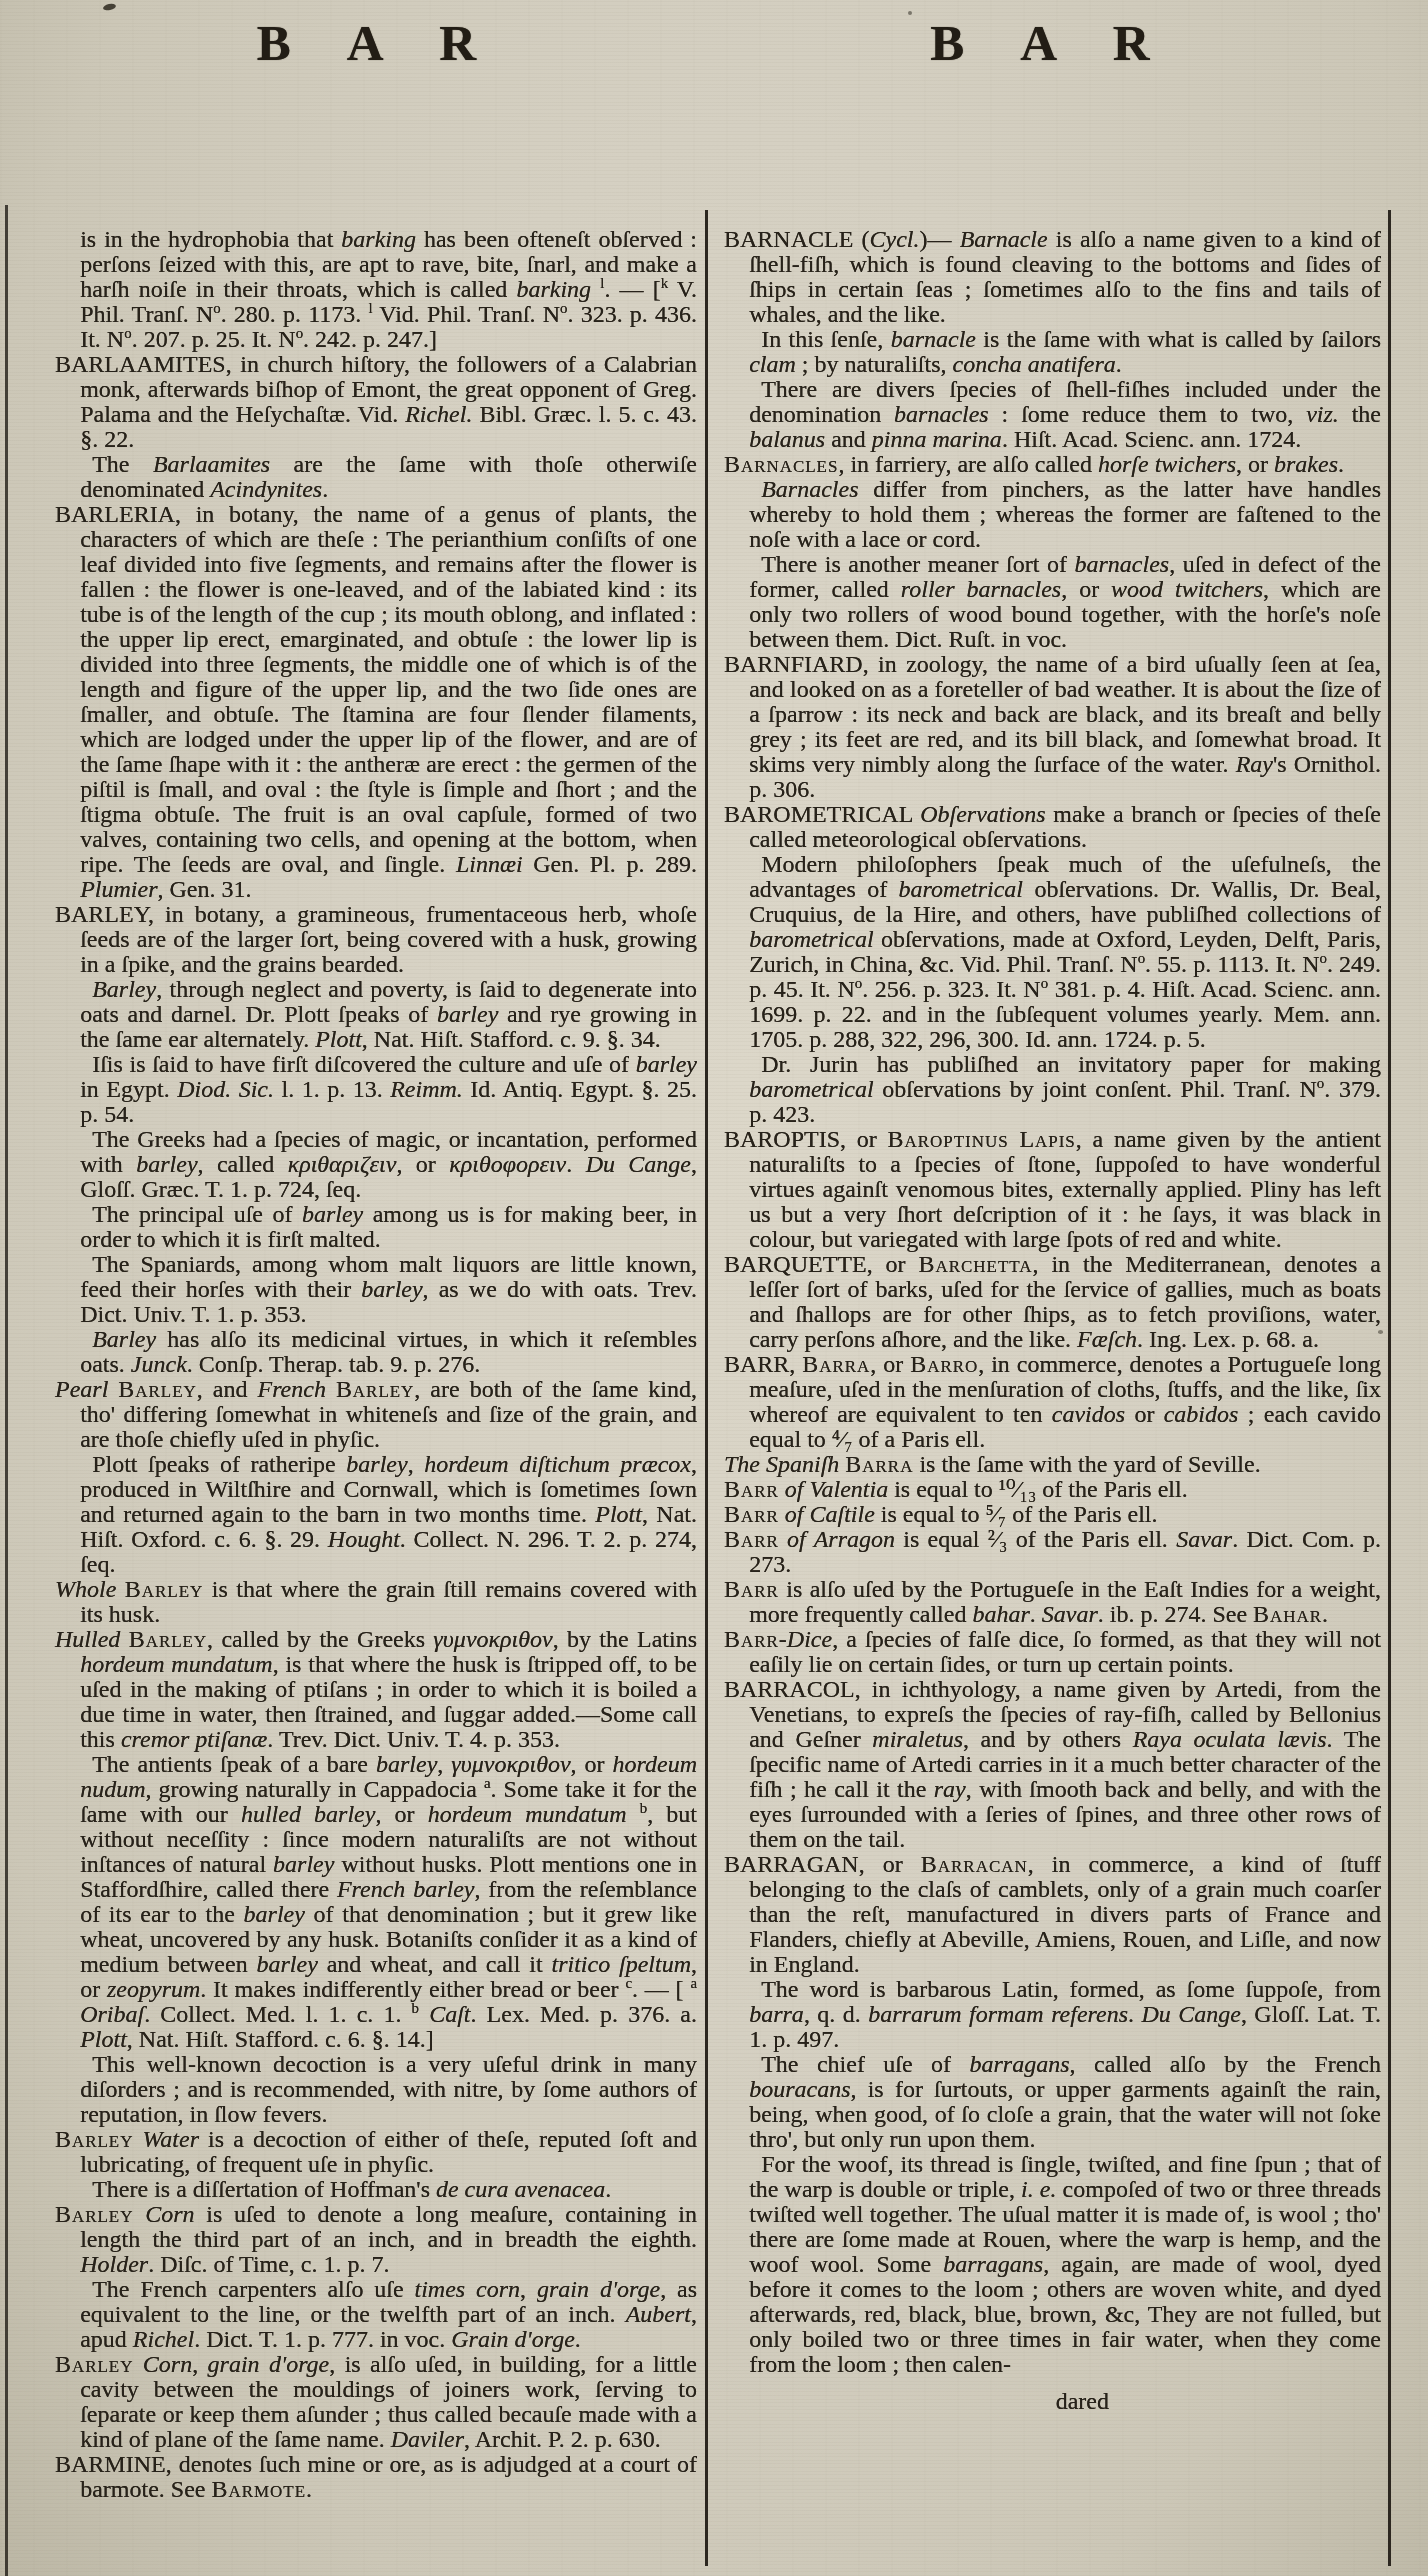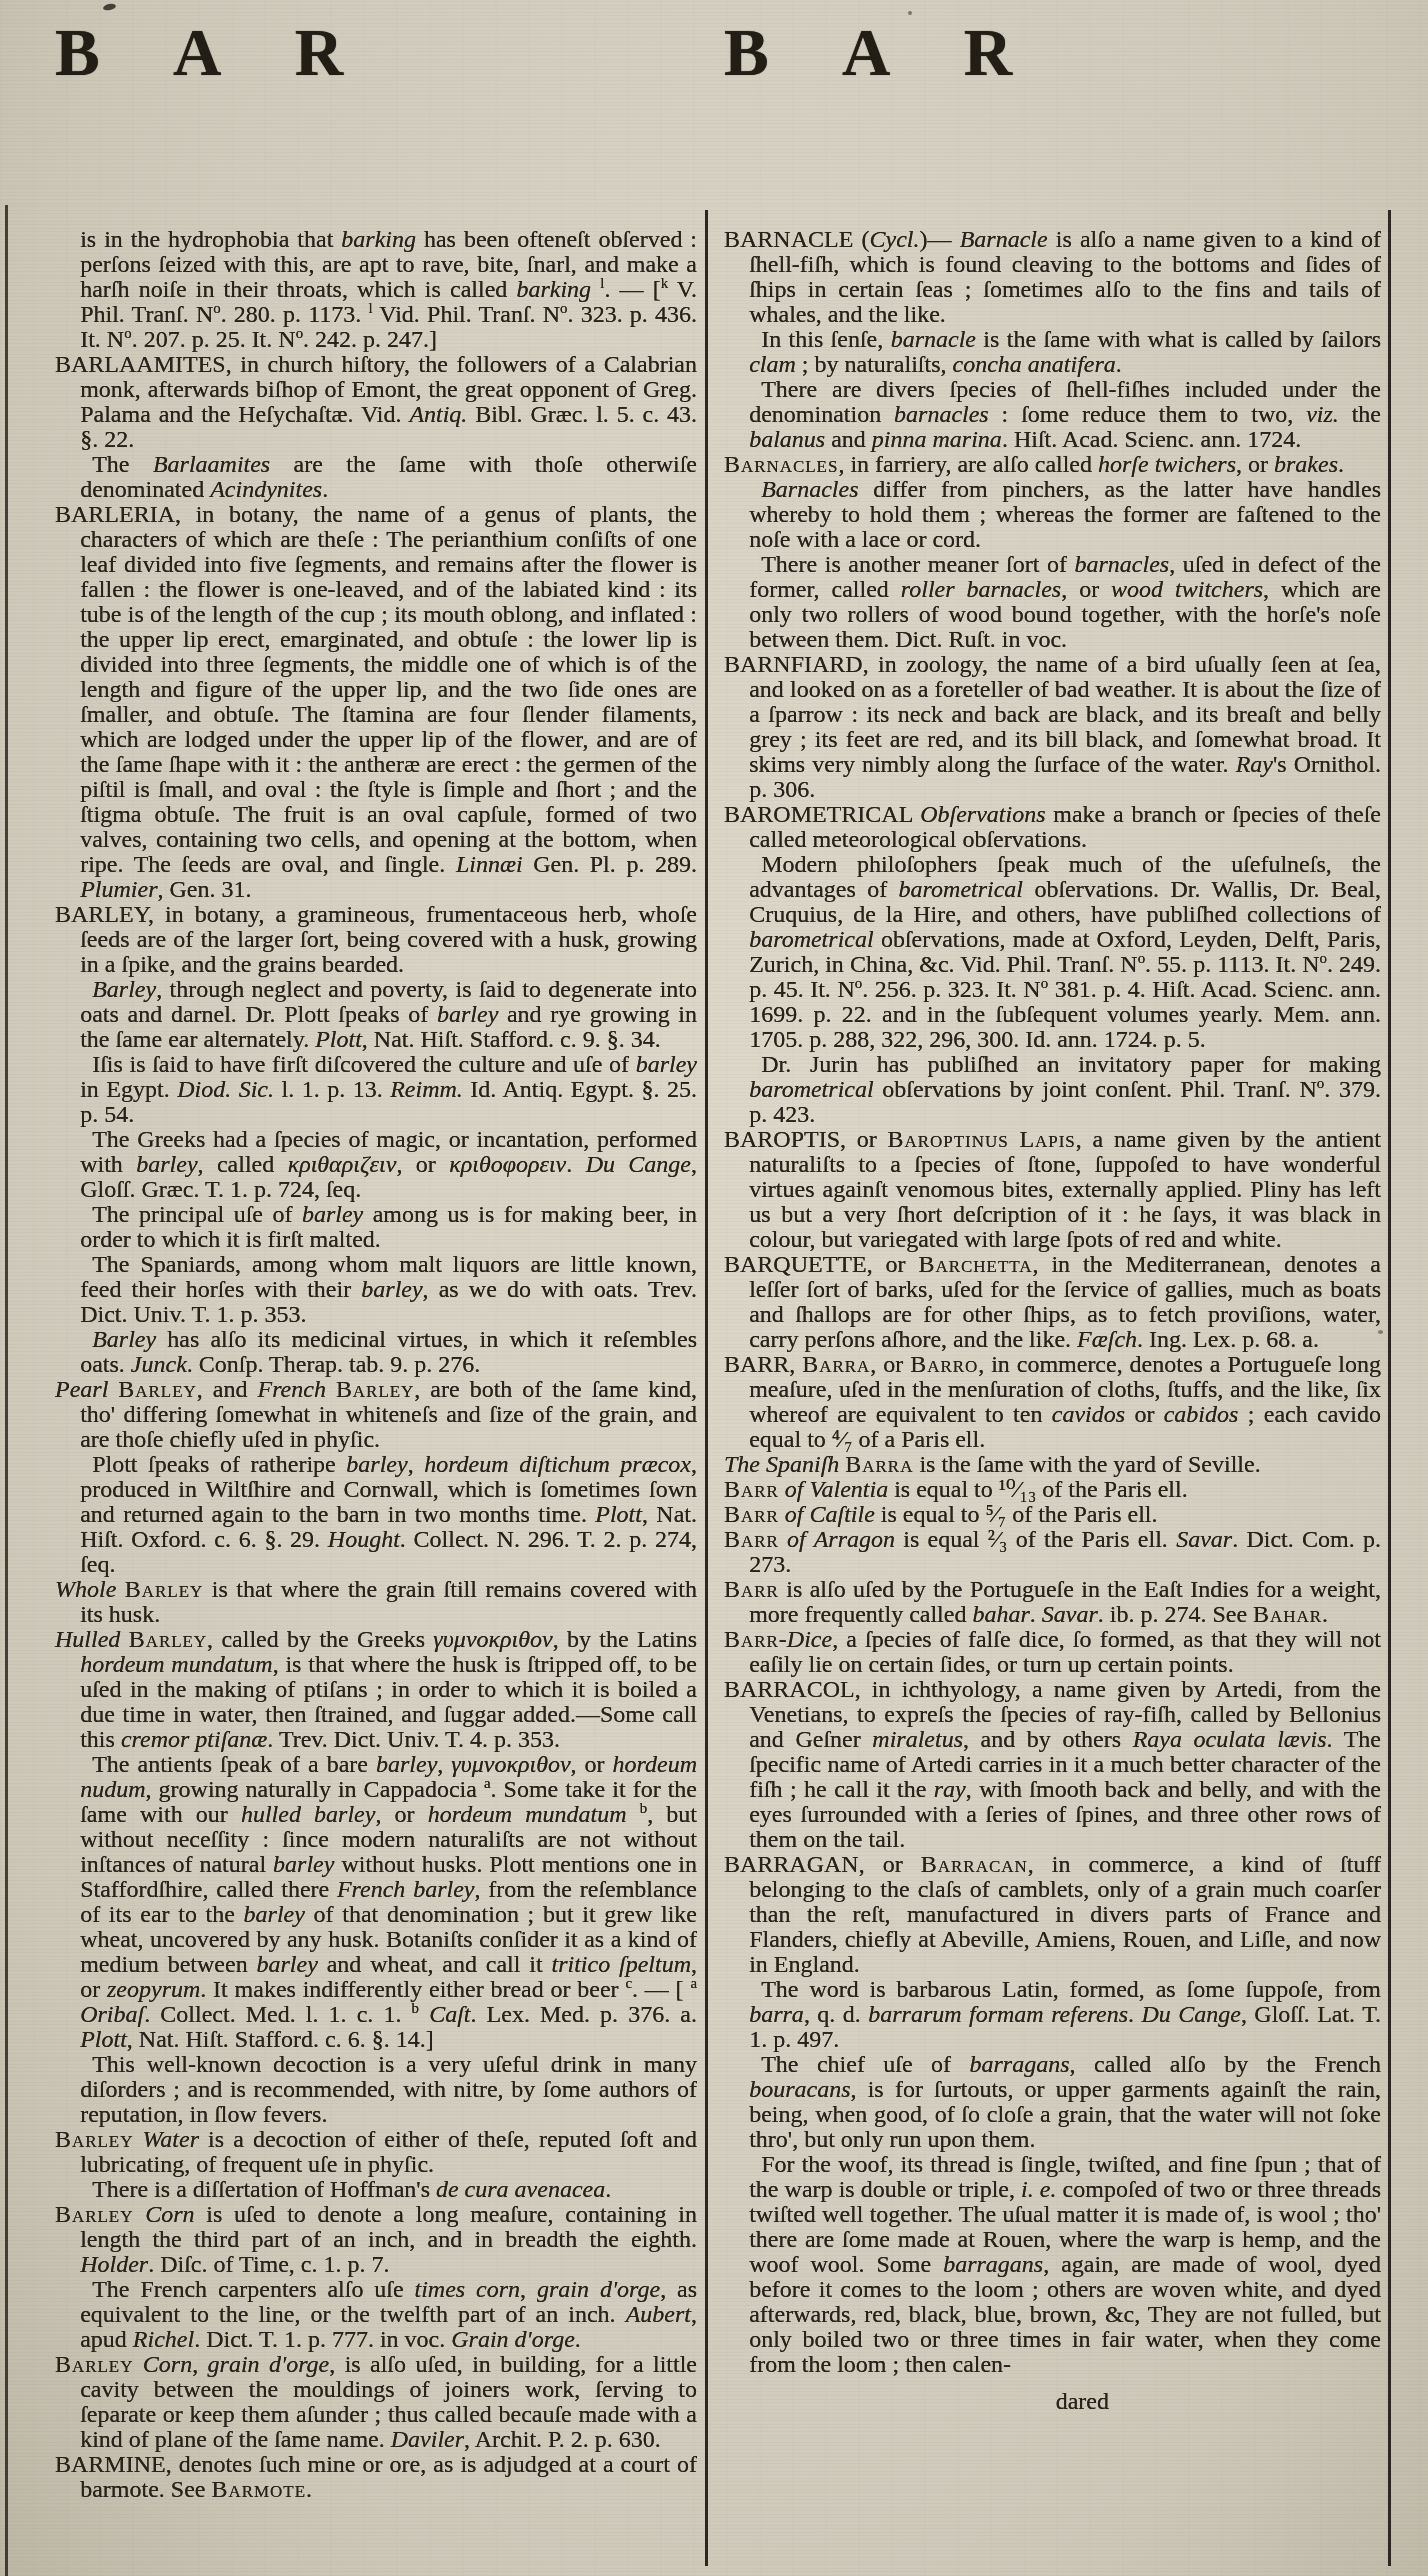--- a/index.html
+++ b/index.html
@@ -14,22 +14,22 @@
   }
   
   .page::before{
     content:"";position:absolute;inset:0;pointer-events:none;
     background:
       repeating-linear-gradient(0deg, rgba(95,85,62,0.04) 0 0.9px, rgba(0,0,0,0) 0.9px 3.6px),
       repeating-linear-gradient(90deg, rgba(95,85,62,0.015) 0 1.8px, rgba(0,0,0,0) 1.8px 33px);
   }
   .running-head{
     position:absolute;top:14.2px;
-    font-size:67px;font-weight:bold;letter-spacing:0.45em;
-    text-align:left;color:#221d15;
+    font-size:51px;font-weight:bold;letter-spacing:0.45em;
+    text-align:center;color:#221d15;
     text-shadow:0 0 0.9px rgba(35,28,18,0.85);
   }
   #head-left{left:55px;width:646px;}
   #head-right{left:724px;width:655px;}
   .rule{position:absolute;background:#2c2720;}
   #rule-center{left:705px;top:210px;width:2.7px;height:2356px;}
   #rule-right{left:1388px;top:210px;width:2.7px;height:2356px;}
   #gutter-line{left:5.3px;top:205px;width:2.7px;height:2371px;background:#1e1a13;opacity:.78;position:absolute;}
   .col{
     position:absolute;top:227px;
@@ -63,21 +63,21 @@
 
   <div class="running-head" id="head-left">B A R</div>
   <div class="running-head" id="head-right">B A R</div>
 
   <div class="rule" id="rule-center"></div>
   <div class="rule" id="rule-right"></div>
   <div id="gutter-line"></div>
 
   <div class="col" id="col-left">
       <p class="para cont">is in the hydrophobia that <span class="it">barking</span> has been ofteneſt obſerved : perſons ſeized with this, are apt to rave, bite, ſnarl, and make a harſh noiſe in their throats, which is called <span class="it">barking</span> <span class="sup">l</span>. — [<span class="sup">k</span> V. Phil. Tranſ. N<span class="sup">o</span>. 280. p. 1173. <span class="sup">l</span> Vid. Phil. Tranſ. N<span class="sup">o</span>. 323. p. 436. It. N<span class="sup">o</span>. 207. p. 25. It. N<span class="sup">o</span>. 242. p. 247.]</p>
-      <p class="para entry">BARLAAMITES, in church hiſtory, the followers of a Calabrian monk, afterwards biſhop of Emont, the great opponent of Greg. Palama and the Heſychaſtæ. Vid. <span class="it">Antiq.</span> Bibl. Græc. l. 5. c. 43. §. 22.</p>
+      <p class="para entry">BARLAAMITES, in church hiſtory, the followers of a Calabrian monk, afterwards biſhop of Emont, the great opponent of Greg. Palama and the Heſychaſtæ. Vid. <span class="it">Richel.</span> Bibl. Græc. l. 5. c. 43. §. 22.</p>
       <p class="para inner">The <span class="it">Barlaamites</span> are the ſame with thoſe otherwiſe denominated <span class="it">Acindynites</span>.</p>
       <p class="para entry">BARLERIA, in botany, the name of a genus of plants, the characters of which are theſe : The perianthium conſiſts of one leaf divided into five ſegments, and remains after the flower is fallen : the flower is one-leaved, and of the labiated kind : its tube is of the length of the cup ; its mouth oblong, and inflated : the upper lip erect, emarginated, and obtuſe : the lower lip is divided into three ſegments, the middle one of which is of the length and figure of the upper lip, and the two ſide ones are ſmaller, and obtuſe. The ſtamina are four ſlender filaments, which are lodged under the upper lip of the flower, and are of the ſame ſhape with it : the antheræ are erect : the germen of the piſtil is ſmall, and oval : the ſtyle is ſimple and ſhort ; and the ſtigma obtuſe. The fruit is an oval capſule, formed of two valves, containing two cells, and opening at the bottom, when ripe. The ſeeds are oval, and ſingle. <span class="it">Linnæi</span> Gen. Pl. p. 289. <span class="it">Plumier</span>, Gen. 31.</p>
       <p class="para entry">BARLEY, in botany, a gramineous, frumentaceous herb, whoſe ſeeds are of the larger ſort, being covered with a husk, growing in a ſpike, and the grains bearded.</p>
       <p class="para inner"><span class="it">Barley</span>, through neglect and poverty, is ſaid to degenerate into oats and darnel. Dr. Plott ſpeaks of <span class="it">barley</span> and rye growing in the ſame ear alternately. <span class="it">Plott</span>, Nat. Hiſt. Stafford. c. 9. §. 34.</p>
       <p class="para inner">Iſis is ſaid to have firſt diſcovered the culture and uſe of <span class="it">barley</span> in Egypt. <span class="it">Diod. Sic.</span> l. 1. p. 13. <span class="it">Reimm.</span> Id. Antiq. Egypt. §. 25. p. 54.</p>
       <p class="para inner">The Greeks had a ſpecies of magic, or incantation, performed with <span class="it">barley</span>, called <span class="it">κριθαριζειν</span>, or <span class="it">κριθοφορειν</span>. <span class="it">Du Cange</span>, Gloſſ. Græc. T. 1. p. 724, ſeq.</p>
       <p class="para inner">The principal uſe of <span class="it">barley</span> among us is for making beer, in order to which it is firſt malted.</p>
       <p class="para inner">The Spaniards, among whom malt liquors are little known, feed their horſes with their <span class="it">barley</span>, as we do with oats. Trev. Dict. Univ. T. 1. p. 353.</p>
       <p class="para inner"><span class="it">Barley</span> has alſo its medicinal virtues, in which it reſembles oats. <span class="it">Junck</span>. Conſp. Therap. tab. 9. p. 276.</p>
       <p class="para entry"><span class="it">Pearl</span> <span class="sc">Barley</span>, and <span class="it">French</span> <span class="sc">Barley</span>, are both of the ſame kind, tho' differing ſomewhat in whiteneſs and ſize of the grain, and are thoſe chiefly uſed in phyſic.</p>

